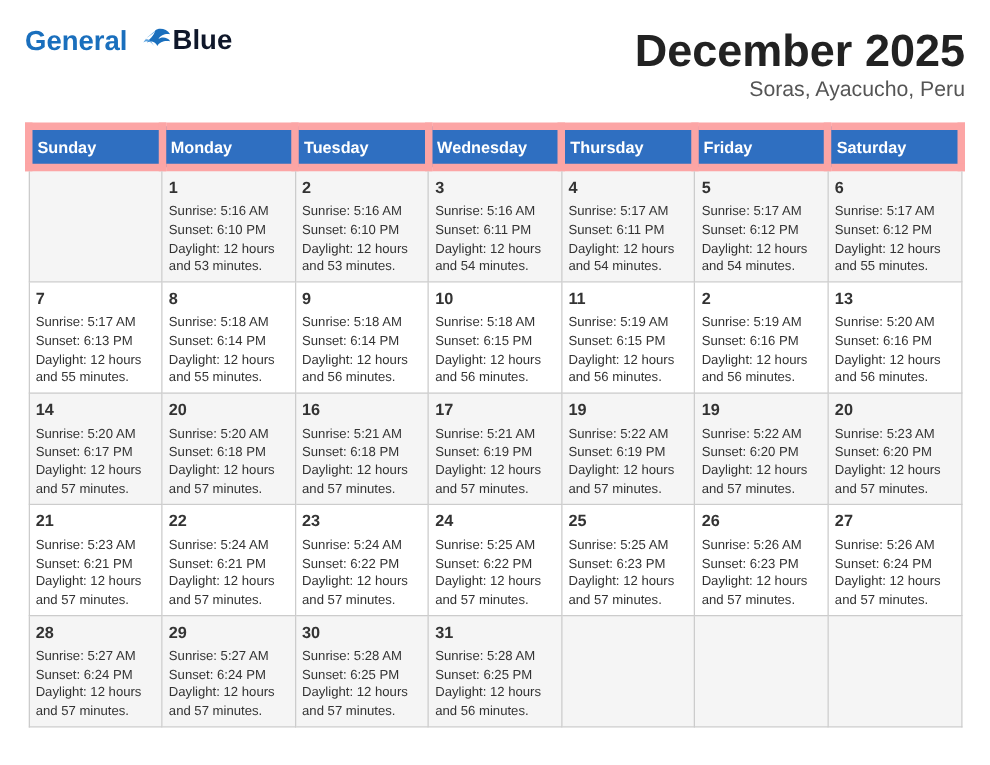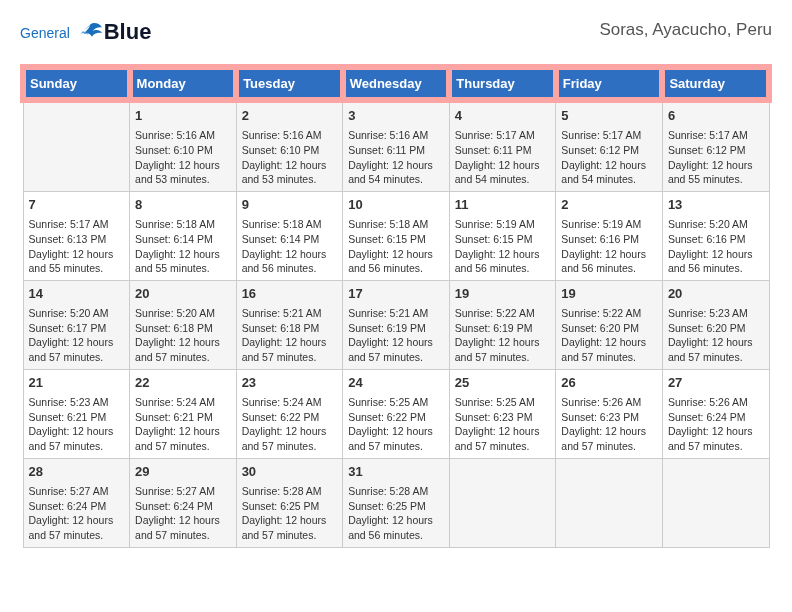--- a/index.html
+++ b/index.html
@@ -80,32 +80,33 @@
       background-color: #f9f9f9;
     }
   </style>
 </head>
 <body>
 
 <div class="header">
   <div class="logo">
     <div>
       <div style="display:flex;align-items:center;">
-        <div style="font-size:14px;font-weight:normal;color:#333;line-height:1.1;">
+        <div style="font-size:22px;font-weight:bold;color:#333;line-height:1.1;">
           <span style="color:#1a6fbd;">General</span>
           <svg class="logo-bird" viewBox="0 0 30 30" style="display:inline-block;vertical-align:middle;margin-left:2px;">
             <path d="M15 5 C18 2, 25 3, 28 8 C25 7, 20 8, 18 12 C20 10, 26 10, 28 14 C24 13, 19 14, 17 18 C16 15, 12 13, 8 15 C10 12, 14 10, 15 5Z" fill="#1a6fbd"></path>
             <path d="M15 5 C12 8, 8 10, 5 15 C8 13, 12 14, 14 18 C13 15, 10 12, 7 12 C10 9, 14 8, 15 5Z" fill="#5ba3e0"></path>
           </svg>
         </div>
         <div style="font-size:22px;font-weight:bold;color:#0f172a;line-height:1.1;margin-top:-4px;">Blue</div>
       </div>
     </div>
   </div>
   <div class="title-block">
+    <div class="month-title">December 2025</div>
     <div class="subtitle">Soras, Ayacucho, Peru</div>
   </div>
 </div>
 
 <table>
   <thead>
     <tr id="header-row">
     <th>Sunday</th>
         <th>Monday</th>
         <th>Tuesday</th>

